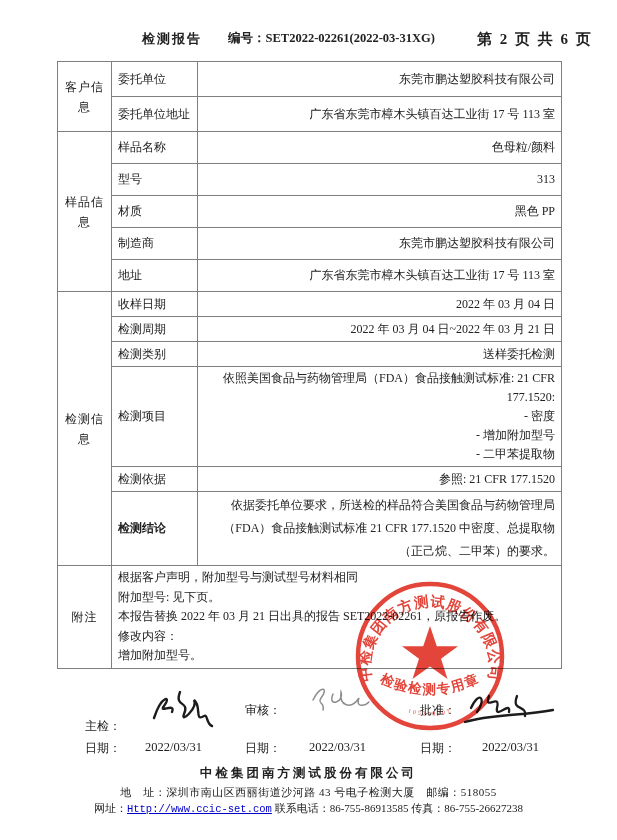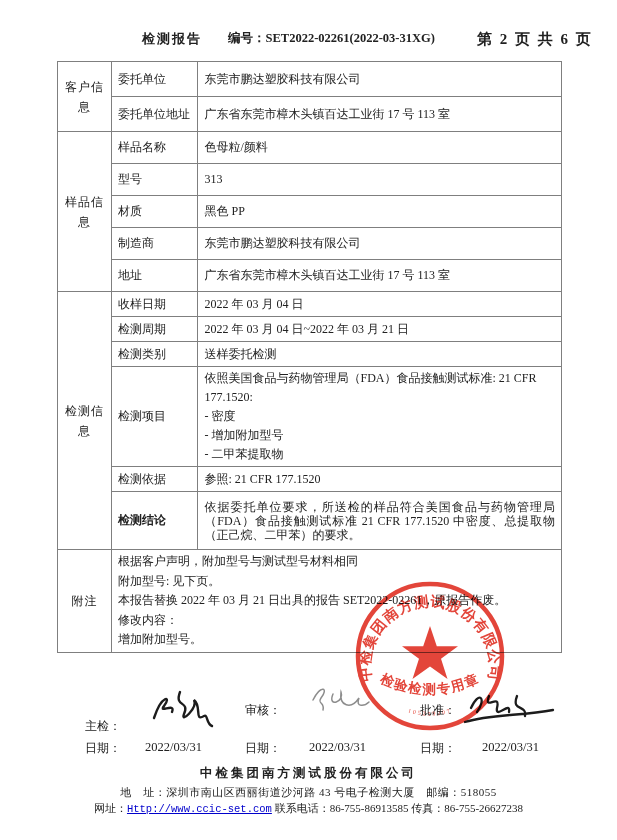--- a/index.html
+++ b/index.html
@@ -18,24 +18,24 @@
   
   table.report { position:absolute; left:57px; top:61px; width:505px; border-collapse:collapse; table-layout:fixed; }
   table.report td {
     border:1px solid #7f7f7f; font-size:12px; color:#212121;
     vertical-align:middle; padding:2px 6px; overflow:hidden;
   }
   td.group {
     width:53px; text-align:center; line-height:20px; letter-spacing:1px; padding:2px 10px;
   }
   td.lab { width:85px; padding-left:9px; }
-  td.val { width:357px; padding-left:11px; }
+  td.val { width:357px; padding-left:11px;text-align:right; }
   tr.h35 td { height:35px; } tr.h32 td { height:32px; } tr.h25 td { height:25px; }
   td.tall { vertical-align:middle; line-height:19px; padding-top:5px; padding-bottom:5px; }
-  .concl { line-height:14px; text-align:justify; padding-right:8px;font-family:Liberation Serif, serif; }
+  .concl { line-height:23px; text-align:justify; padding-right:8px;font-family:Liberation Serif, serif; }
   td.notes-cell { line-height:19.5px; padding:6px 6px 6px 9px; vertical-align:top; }
   
   .sig-area { position:absolute; left:57px; top:688px; width:505px; height:92px; }
   .sig-label { position:absolute; font-size:12px; }
   .sig-svg { position:absolute; }
   .date-label { position:absolute; top:52px; font-size:12px; }
   .date-val { position:absolute; top:52px; font-size:12.5px; }
   
   .seal { position:absolute; left:352px; top:578px; width:156px; height:156px;
           opacity:0.88; mix-blend-mode:multiply; pointer-events:none; }

